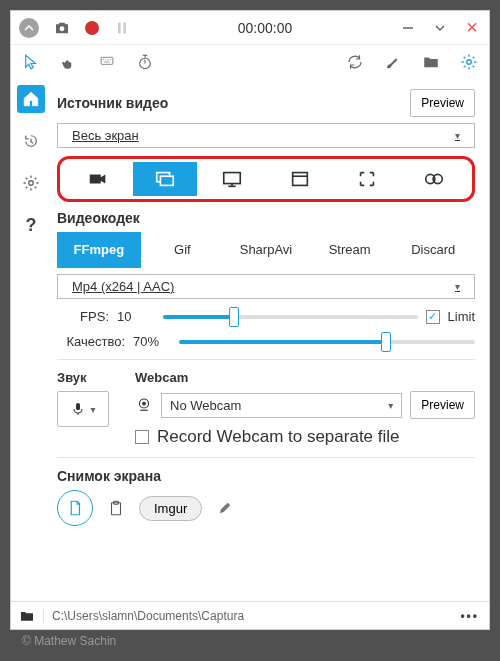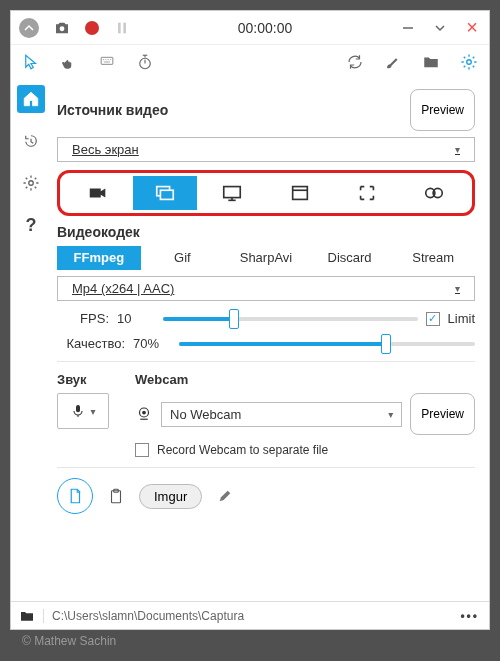--- a/index.html
+++ b/index.html
@@ -34,22 +34,22 @@
     width: 40px; display: flex; flex-direction: column; align-items: center;
     padding-top: 6px; gap: 14px;
   }
   .nav-btn { width:28px;height:28px;display:flex;align-items:center;justify-content:center;border-radius:3px; }
   .nav-btn.active { background: #1ba1e2; }
   .nav-btn.active svg { stroke:#fff; fill:#fff; }
 
   .main { flex:1; padding: 6px 14px 6px 6px; overflow-y:auto; font-size:13px; color:#333; }
   .section-title { font-weight:600; font-size:14px; margin: 4px 0 6px 0; display:flex; align-items:center; justify-content:space-between;gap:28px; }
   .btn-outline {
-    border: 1px solid #bbb; background:#fff; padding: 13px 10px; font-size:12px;
-    border-radius:8px;
+    border: 1px solid #bbb; background:#fff; padding: 6px 10px; font-size:12px;
+    border-radius:2px;
   }
   .dropdown {
     width:100%; border:1px solid #bbb; background:#fff; padding:4px 14px;
     display:flex; align-items:center; justify-content:space-between; font-size:13px;text-decoration:underline;
   }
   .chev { font-size:10px; color:#666; }
 
   .highlight-box {
     border: 3px solid #e02020; border-radius: 12px; padding: 4px;
     margin: 8px 0; display:flex; justify-content:space-around; align-items:center;
@@ -57,21 +57,21 @@
   }
   .src-tab {
     flex:1; height:34px; display:flex;align-items:center;justify-content:center;
     margin:0 2px;
   }
   .src-tab.active { background:#1ba1e2; }
   .src-tab svg { width:22px;height:22px; }
   .src-tab.active svg { stroke:#fff; fill:#fff; }
 
   .codec-tabs { display:flex; margin-top:4px; }
-  .codec-tab { flex:1; text-align:center; padding:4px 0; font-size:13px; border-bottom:1px solid transparent; }
+  .codec-tab { flex:1; text-align:center; padding:10px 0; font-size:13px; border-bottom:1px solid transparent; }
   .codec-tab.active { background:#1ba1e2; color:#fff; font-weight:600; }
   
   .slider-row { display:flex; align-items:center; gap:8px; margin: 10px 0; font-size:13px; }
   .slider-row .label { width:52px;text-align:right; }
   .slider-row .val { width:38px; }
   .slider {
     flex:1; height:4px; background:#ddd; position:relative; border-radius:2px;
   }
   .slider .fill { position:absolute; left:0; top:0; bottom:0; background:#1ba1e2; border-radius:2px; }
   .slider .thumb {
@@ -86,21 +86,21 @@
   .sound-col { width:60px; }
   .sound-title { font-weight:600; margin-bottom:6px; }
   .sound-btn {
     width:52px; height:36px; border:1px solid #bbb; display:flex;align-items:center;justify-content:center;
     gap:4px; border-radius:2px;
   }
   .webcam-col { flex:1; }
   .webcam-title { font-weight:600; margin-bottom:6px; }
   .webcam-row { display:flex; align-items:center; gap:8px; }
   .webcam-drop { flex:1; border:1px solid #bbb; padding:4px 8px; display:flex;justify-content:space-between;align-items:center;font-size:13px; }
-  .wc-check-row { display:flex; align-items:center; gap:8px; margin-top:8px; font-size:12px; }
+  .wc-check-row { display:flex; align-items:center; gap:8px; margin-top:8px; font-size:17px; }
 
   .shot-row { display:flex; align-items:center; gap:14px; margin-top:6px; }
   .shot-circle {
     width:36px;height:36px;border-radius:50%;border:1px solid #1ba1e2;
     display:flex;align-items:center;justify-content:center;
   }
   .pill-btn { border:1px solid #bbb; border-radius:16px; padding:4px 14px; font-size:13px; }
   .small-icon { width:18px;height:18px;display:flex;align-items:center;justify-content:center; }
 
   .statusbar {
@@ -281,22 +281,22 @@
         </div>
       </div>
 
       <div class="section-title" style="margin-top:2px;">
         <span>Видеокодек</span>
       </div>
       <div class="codec-tabs">
         <div class="codec-tab active">FFmpeg</div>
         <div class="codec-tab">Gif</div>
         <div class="codec-tab">SharpAvi</div>
+        <div class="codec-tab">Stream</div>
         <div class="codec-tab">Discard</div>
-        <div class="codec-tab">Stream</div>
       </div>
       <div class="dropdown" style="margin-top:6px;">
         <span>Mp4 (x264 | AAC)</span>
         <span class="chev">▾</span>
       </div>
 
       <div class="slider-row">
         <span class="label">FPS:</span>
         <span class="val">10</span>
         <div class="slider">
@@ -347,20 +347,23 @@
           </div>
           <div class="wc-check-row">
             <span class="checkbox"></span>
             <span>Record Webcam to separate file</span>
           </div>
         </div>
       </div>
 
       <hr class="hr">
 
+      <div class="section-title" style="margin-bottom:2px;">
+        <span>Снимок экрана</span>
+      </div>
       <div class="shot-row">
         <div class="shot-circle">
           <svg viewBox="0 0 24 24" width="18" height="18">
               <path d="M7 3 h8 l3 3 v15 H7 z" fill="none" stroke="#1ba1e2" stroke-width="1.6"></path>
               <path d="M15 3 v4 h4" fill="none" stroke="#1ba1e2" stroke-width="1.6"></path>
             </svg>
         </div>
         <div class="small-icon">
           <svg viewBox="0 0 24 24" width="18" height="18">
               <rect x="6" y="5" width="12" height="16" rx="1" fill="none" stroke="#555" stroke-width="1.5"></rect>

